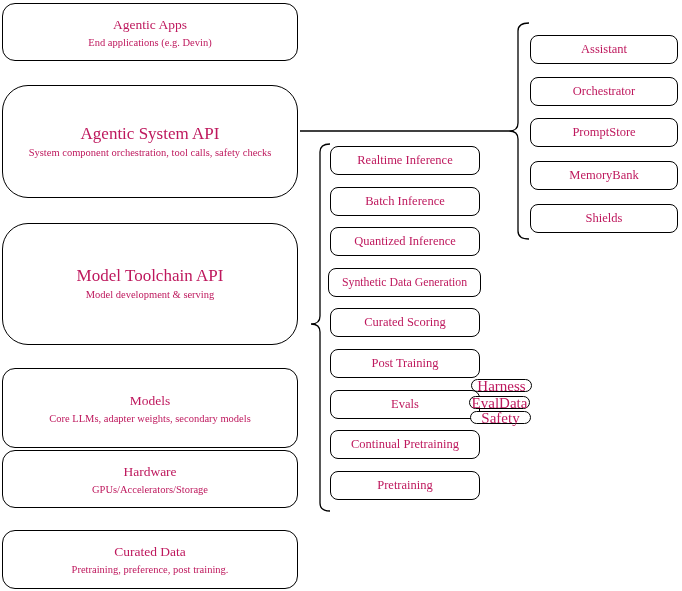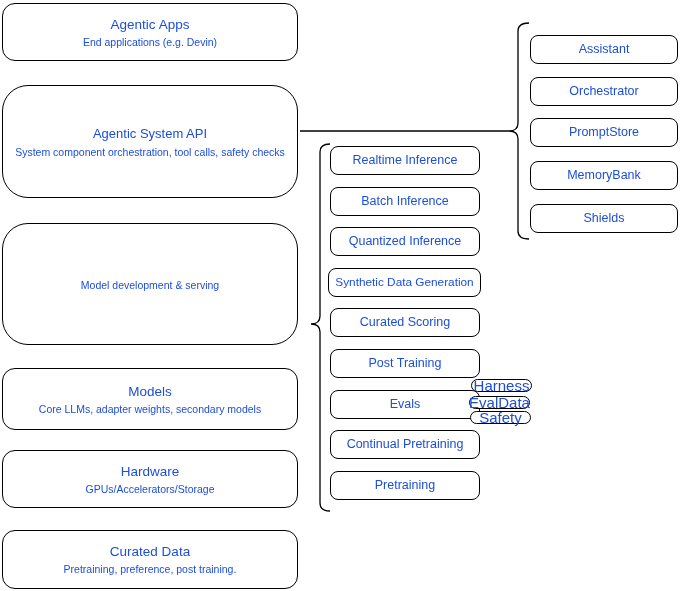--- a/index.html
+++ b/index.html
@@ -1,29 +1,29 @@
 <!DOCTYPE html>
 <html><head>
 <meta charset="utf-8">
 <style>
   html,body { margin:0; padding:0; background:#ffffff; }
   #canvas {
     position:relative; width:682px; height:591px; background:#ffffff;
-    font-family:Liberation Sans, sans-serif; color:#1d4ed8; overflow:hidden;
+    font-family:Liberation Serif, serif; color:#be185d; overflow:hidden;
   }
   svg.connectors { position:absolute; left:0; top:0; z-index:0; }
   .node {
     position:absolute; box-sizing:border-box; background:#ffffff;
     border:1.3px solid #000000; display:flex; flex-direction:column;
     align-items:center; justify-content:center; text-align:center; z-index:1;
   }
   .r-lg { border-radius:26px; }
   .r-md { border-radius:13px; }
   .r-sm { border-radius:8px; }
-  .title-lg { font-size:13px; line-height:18px; }
+  .title-lg { font-size:17px; line-height:18px; }
   .title-md { font-size:13.5px; line-height:17px; }
   .subtitle  { font-size:10.5px; line-height:13px; margin-top:3px; }
   .leaf-label { font-size:12.5px; line-height:15px; }
   .pill {
     position:absolute; box-sizing:border-box; background:#ffffff;
     border:1.3px solid #000000; border-radius:8px; display:flex;
     align-items:center; justify-content:center; z-index:2;
   }
   .pill-label { font-size:15px; line-height:12px; }
 </style>
@@ -40,23 +40,24 @@
 
   <div class="node r-md" style="left:2px; top:3px;   width:296px; height:58px;">
     <div class="title-md">Agentic Apps</div>
     <div class="subtitle">End applications (e.g. Devin)</div>
   </div>
   <div class="node r-lg" style="left:2px; top:85px;  width:296px; height:113px;">
     <div class="title-lg">Agentic System API</div>
     <div class="subtitle">System component orchestration, tool calls, safety checks</div>
   </div>
   <div class="node r-lg" style="left:2px; top:223px; width:296px; height:122px;">
+    <div class="title-lg">Model Toolchain API</div>
     <div class="subtitle">Model development &amp; serving</div>
   </div>
-  <div class="node r-md" style="left:2px; top:368px; width:296px; height:62px;">
+  <div class="node r-md" style="left:2px; top:368px; width:296px; height:80px;">
     <div class="title-md">Models</div>
     <div class="subtitle">Core LLMs, adapter weights, secondary models</div>
   </div>
   <div class="node r-md" style="left:2px; top:450px; width:296px; height:58px;">
     <div class="title-md">Hardware</div>
     <div class="subtitle">GPUs/Accelerators/Storage</div>
   </div>
   <div class="node r-md" style="left:2px; top:530px; width:296px; height:59px;align-items:center;">
     <div class="title-md">Curated Data</div>
     <div class="subtitle">Pretraining, preference, post training.</div>

